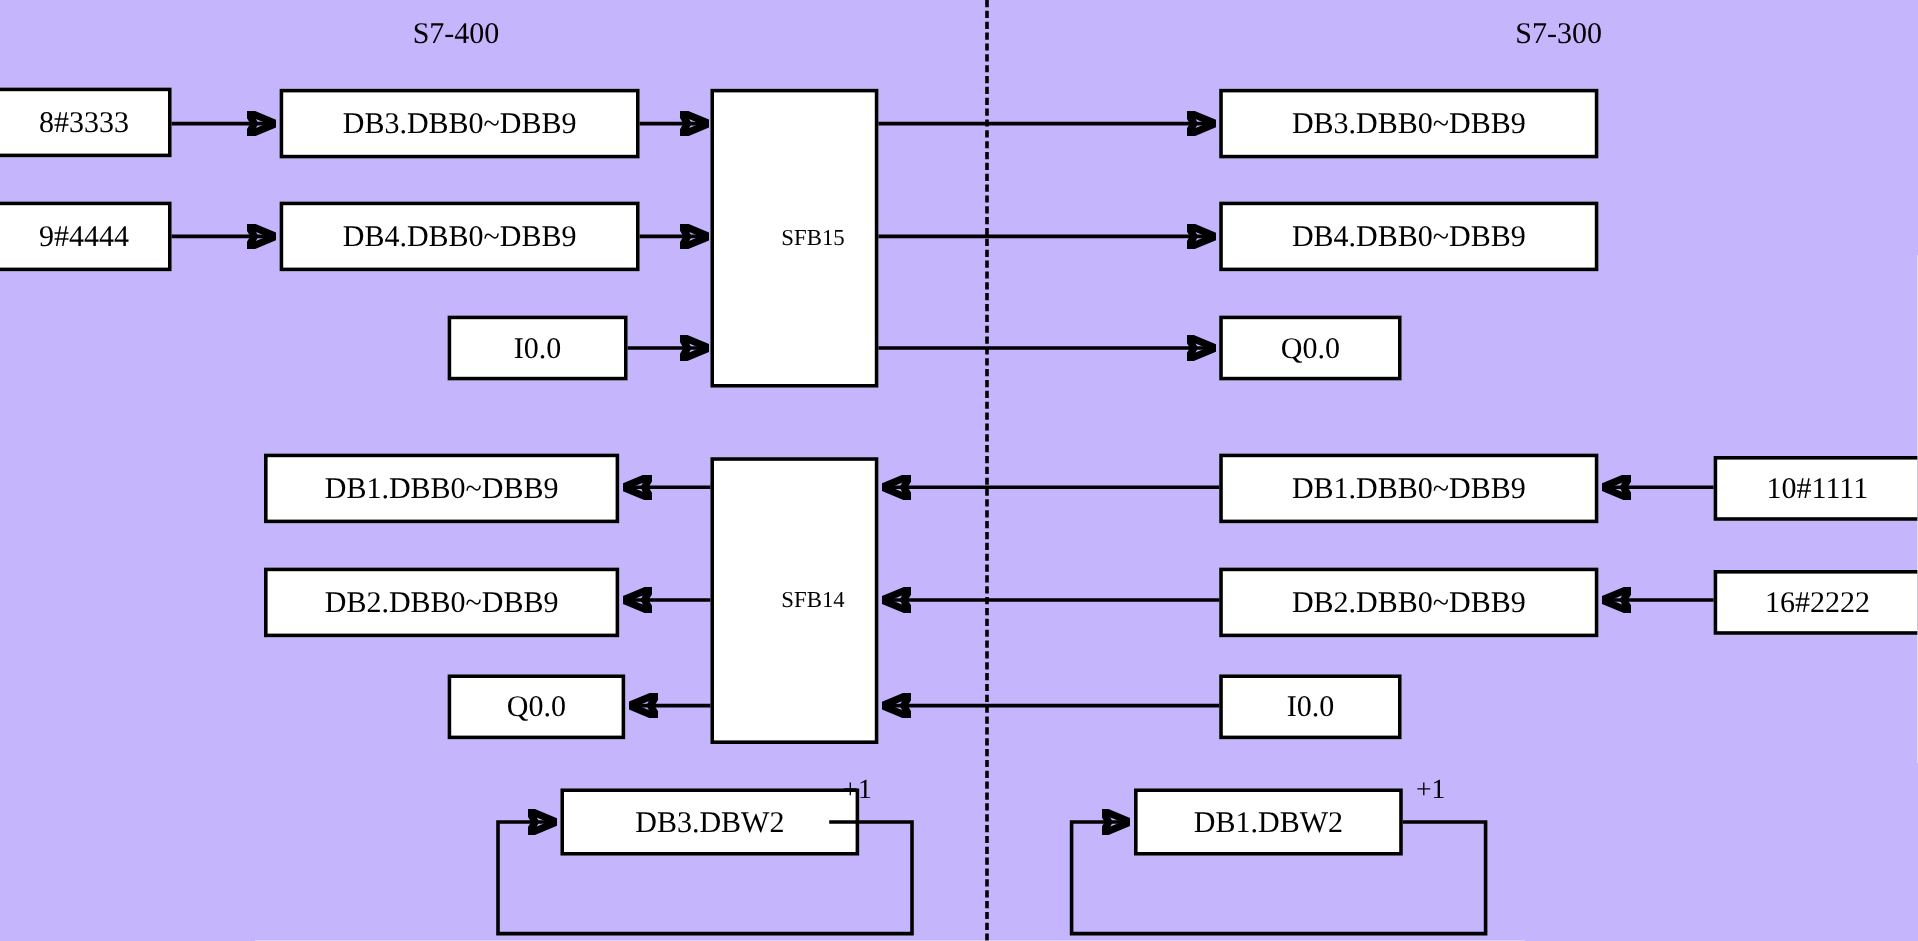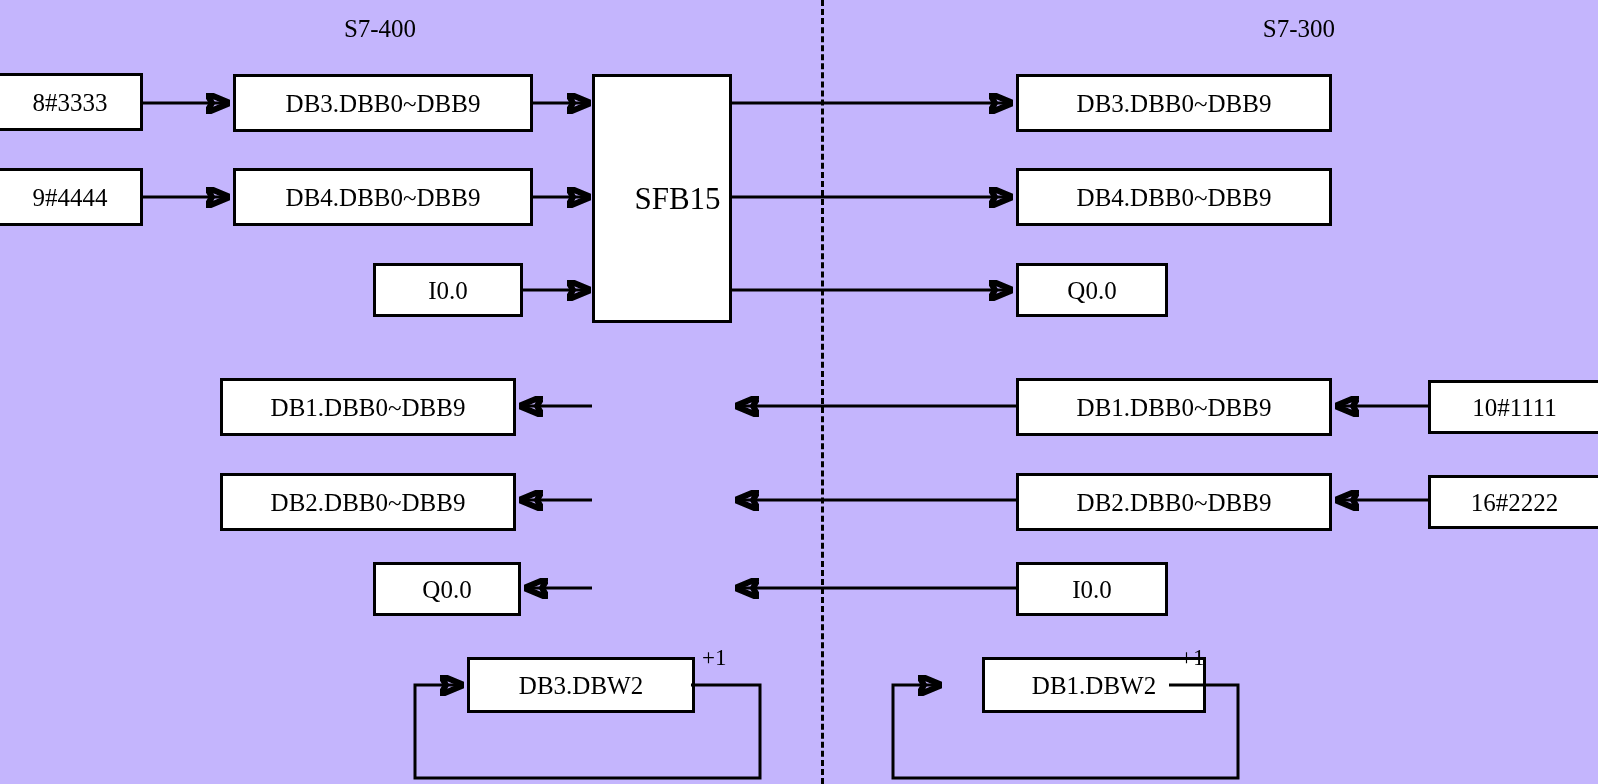--- a/index.html
+++ b/index.html
@@ -31,21 +31,21 @@
   }
   .heading {
     position: absolute;
     color: #000000;
     font-size: 25px;
     line-height: 1;
     white-space: nowrap;
     text-align: center;
   }
   .sfb {
-    font-size: 31px;
+    font-size: 19px;
     padding-left: 31px;
   }
   .plus-label {
     position: absolute;
     color: #000000;
     font-size: 23px;
     line-height: 1;
     white-space: nowrap;
   }
   .divider {
@@ -115,45 +115,48 @@
     <span>DB1.DBB0~DBB9</span>
   </div>
   <div class="node" style="left:220px; top:473px; width:296px; height:58px;">
     <span>DB2.DBB0~DBB9</span>
   </div>
 
   <div class="node" style="left:373px; top:562px; width:148px; height:54px;">
     <span>Q0.0</span>
   </div>
 
+  <div class="node sfb" style="left:592px; top:381px; width:140px; height:239px;">
+    <span>SFB14</span>
+  </div>
 
   <div class="node" style="left:1016px; top:378px; width:316px; height:58px;">
     <span>DB1.DBB0~DBB9</span>
   </div>
   <div class="node" style="left:1016px; top:473px; width:316px; height:58px;">
     <span>DB2.DBB0~DBB9</span>
   </div>
 
   <div class="node" style="left:1016px; top:562px; width:152px; height:54px;">
     <span>I0.0</span>
   </div>
 
   <div class="node" style="left:1428px; top:380px; width:173px; height:54px;">
     <span>10#1111</span>
   </div>
   <div class="node" style="left:1428px; top:475px; width:173px; height:54px;">
     <span>16#2222</span>
   </div>
 
-  <div class="node" style="left:467px; top:657px; width:228px; height:56px;">
+  <div class="node" style="left:467px; top:657px; width:249px; height:56px;">
     <span>DB3.DBW2</span>
   </div>
   <div class="plus-label" style="left:702px; top:646px;">+1</div>
 
-  <div class="node" style="left:945px; top:657px; width:224px; height:56px;margin-left:37px;">
+  <div class="node" style="left:945px; top:657px; width:224px; height:56px;">
     <span>DB1.DBW2</span>
   </div>
   <div class="plus-label" style="left:1180px; top:646px;">+1</div>
 
   <svg class="wires" viewBox="0 0 1598 784">
     <defs>
       <marker id="arrowhead" viewBox="0 0 12 10" refX="11" refY="5" markerWidth="8" markerHeight="7" orient="auto-start-reverse" markerUnits="strokeWidth">
         <path d="M 0 0 L 12 5 L 0 10 L 3 5 Z" fill="#000000" stroke="none"></path>
       </marker>
     </defs>

